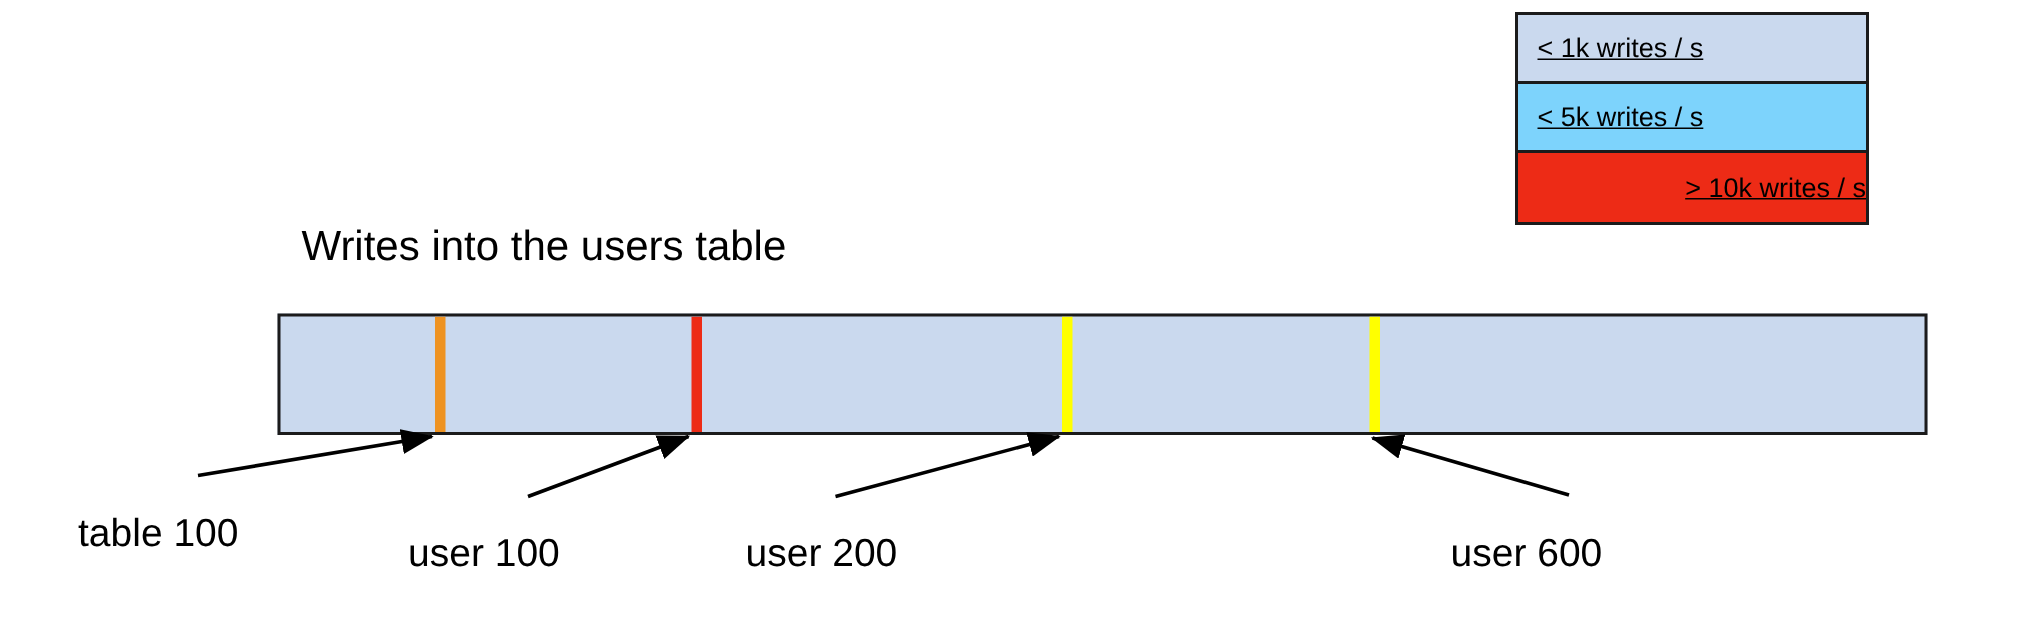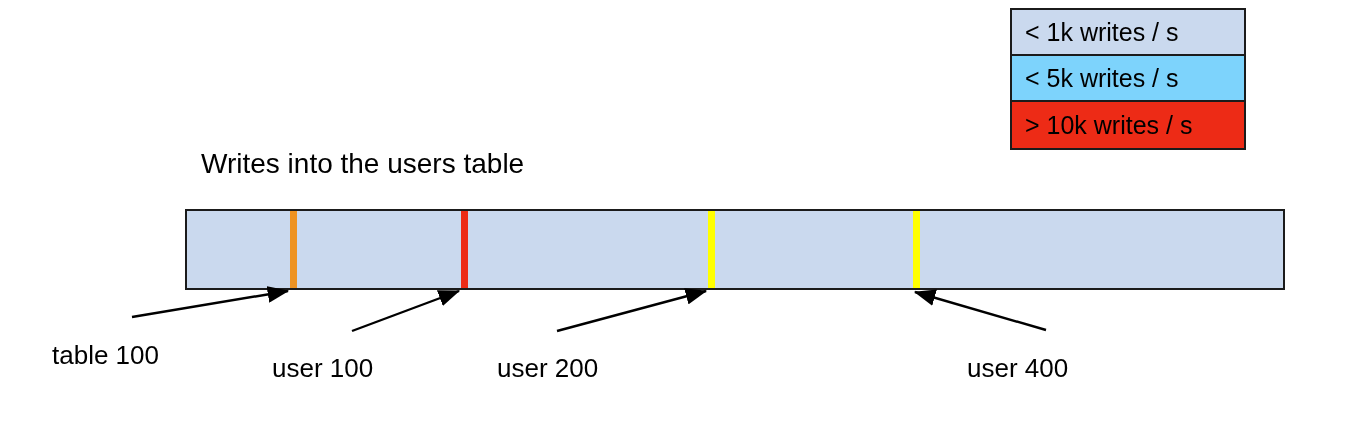--- a/index.html
+++ b/index.html
@@ -33,24 +33,25 @@
     border: 2px solid #1b1b1b;
     box-sizing: border-box;
   }
   .legend-row {
     height: 46px;
     box-sizing: border-box;
     border-bottom: 2px solid #1b1b1b;
     display: flex;
     align-items: center;
     padding-left: 13px;
-    font-size: 25px;
+    font-size: 18px;
     letter-spacing: 0px;
     line-height: 1;
     white-space: nowrap;
+    text-decoration: underline;
   }
   .legend-row:last-child {
     border-bottom: none;
   }
 
   
   .chart-title {
     position: absolute;
     left: 201px;
     top: 150px;
@@ -100,39 +101,39 @@
 
 <div id="stage">
 
   <div class="legend">
     <div class="legend-row" style="background: rgb(202, 217, 238);">
       <span>&lt; 1k writes / s</span>
     </div>
     <div class="legend-row" style="background: #7dd3fc;">
       <span>&lt; 5k writes / s</span>
     </div>
-    <div class="legend-row" style="background: rgb(237, 43, 22);">
+    <div class="legend-row" style="background: rgb(237, 43, 22); justify-content: flex-end;">
       <span>&gt; 10k writes / s</span>
     </div>
   </div>
 
   <div class="chart-title">Writes into the users table</div>
 
   <div class="bar" id="bar" style="background: rgb(202, 217, 238); left: 185px; width: 1100px;">
       <div class="bar-stripe" style="background: rgb(238, 147, 34); left: 103px;"></div>
       <div class="bar-stripe" style="background: rgb(237, 43, 22); left: 274px;"></div>
       <div class="bar-stripe" style="background: rgb(255, 255, 0); left: 521px;"></div>
       <div class="bar-stripe" style="background: rgb(255, 255, 0); left: 726px;"></div>
     </div>
 
   <div id="annot-labels">
       <div class="annot-label" style="left: 52px; top: 342px;">table 100</div>
       <div class="annot-label" style="left: 272px; top: 355px;">user 100</div>
       <div class="annot-label" style="left: 497px; top: 355px;">user 200</div>
-      <div class="annot-label" style="left: 967px; top: 355px;">user 400</div>
+      <div class="annot-label" style="left: 967px; top: 355px;">user 600</div>
     </div>
 
   <svg class="arrows" id="arrows" viewBox="0 0 1350 422">
     <defs>
       <marker id="arrowhead" markerWidth="9" markerHeight="7" refX="8.5" refY="3.5" orient="auto" markerUnits="strokeWidth">
         <polygon points="0 0, 9 3.5, 0 7" fill="#000000"></polygon>
       </marker>
     </defs>
     <g id="arrow-lines">
         <line x1="132" y1="317" x2="288" y2="291" stroke="#000000" stroke-width="2.4" marker-end="url(#arrowhead)"></line>

